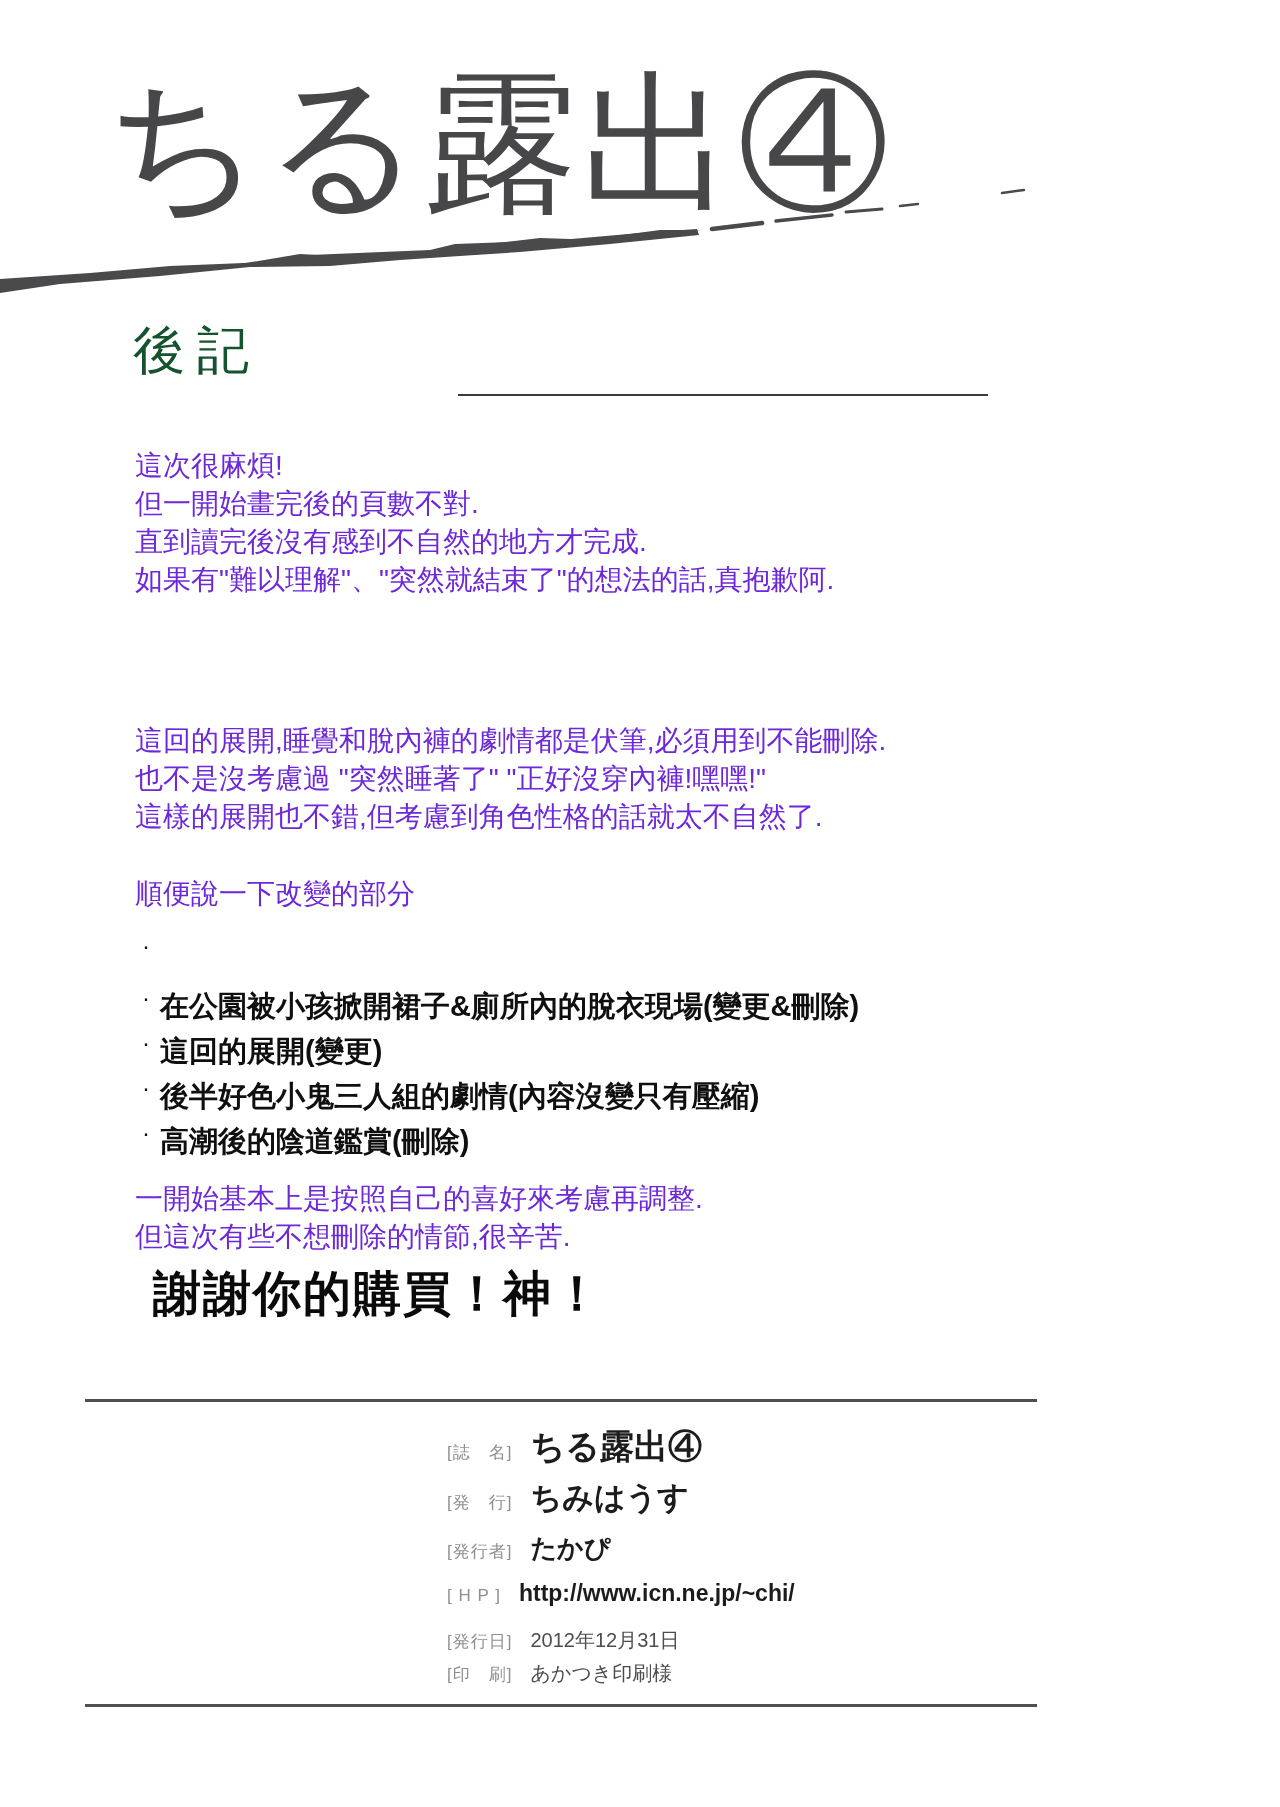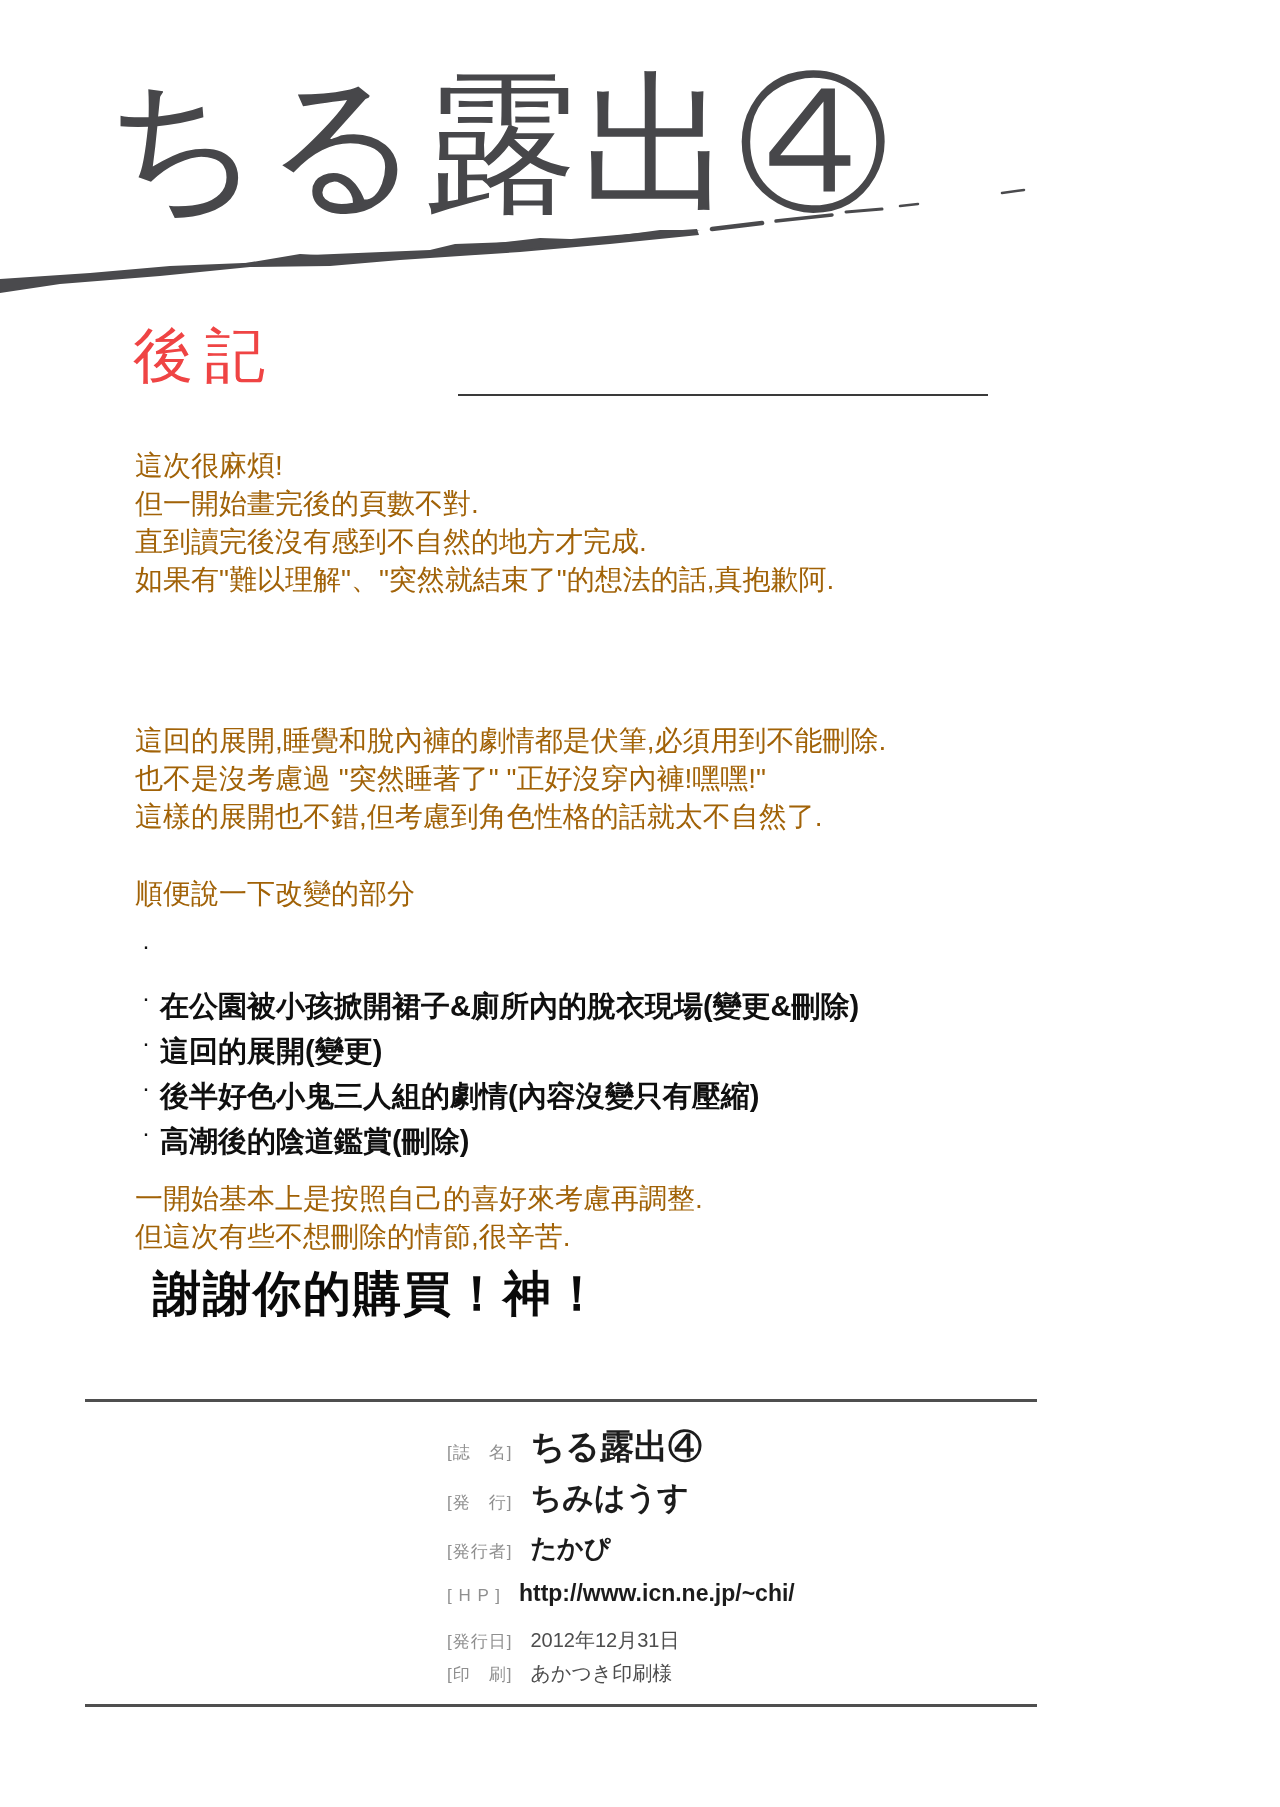--- a/index.html
+++ b/index.html
@@ -16,30 +16,30 @@
     position:absolute;left:106px;top:52px;
     font-size:152px;line-height:1.2;
     letter-spacing:4px;
     font-weight:400;
     color:#47474a;
   }
   .brush{position:absolute;left:0;top:172px;width:1035px;height:128px;}
   
   .section-heading{
     position:absolute;left:133px;top:316px;
-    font-size:60px;font-weight:500;letter-spacing:12px;
-    color:#ef4444;
+    font-size:52px;font-weight:500;letter-spacing:12px;
+    color:#14532d;
   }
   .heading-rule{
     position:absolute;left:458px;top:394px;
     width:530px;height:2px;background:#3a3a3a;
   }
   
   .para{position:absolute;left:135px;}
-  .para .line{font-size:28px;line-height:38px;color:#a16207;white-space:pre;}
+  .para .line{font-size:28px;line-height:38px;color:#6d28d9;white-space:pre;}
   .p1{top:447px;}
   .p2{top:722px;}
   .p3{top:875px;}
   .p4{top:1180px;}
   
   .bullets{position:absolute;left:142px;top:942px;}
   .bullet-item{height:45px;display:flex;align-items:baseline;}
   .marker{
     font-size:24px;color:#111;
     position:relative;top:-10px;

